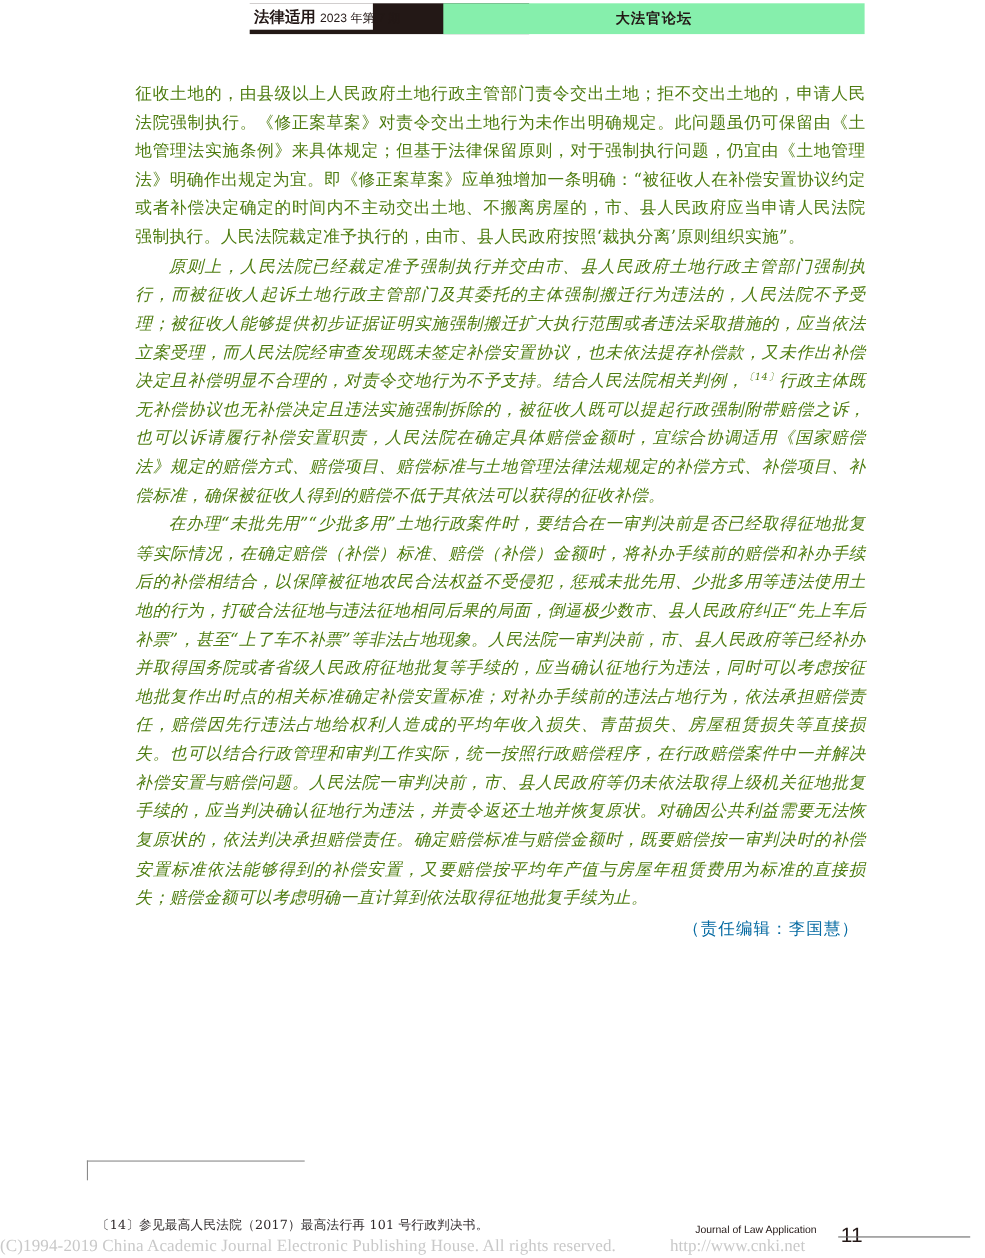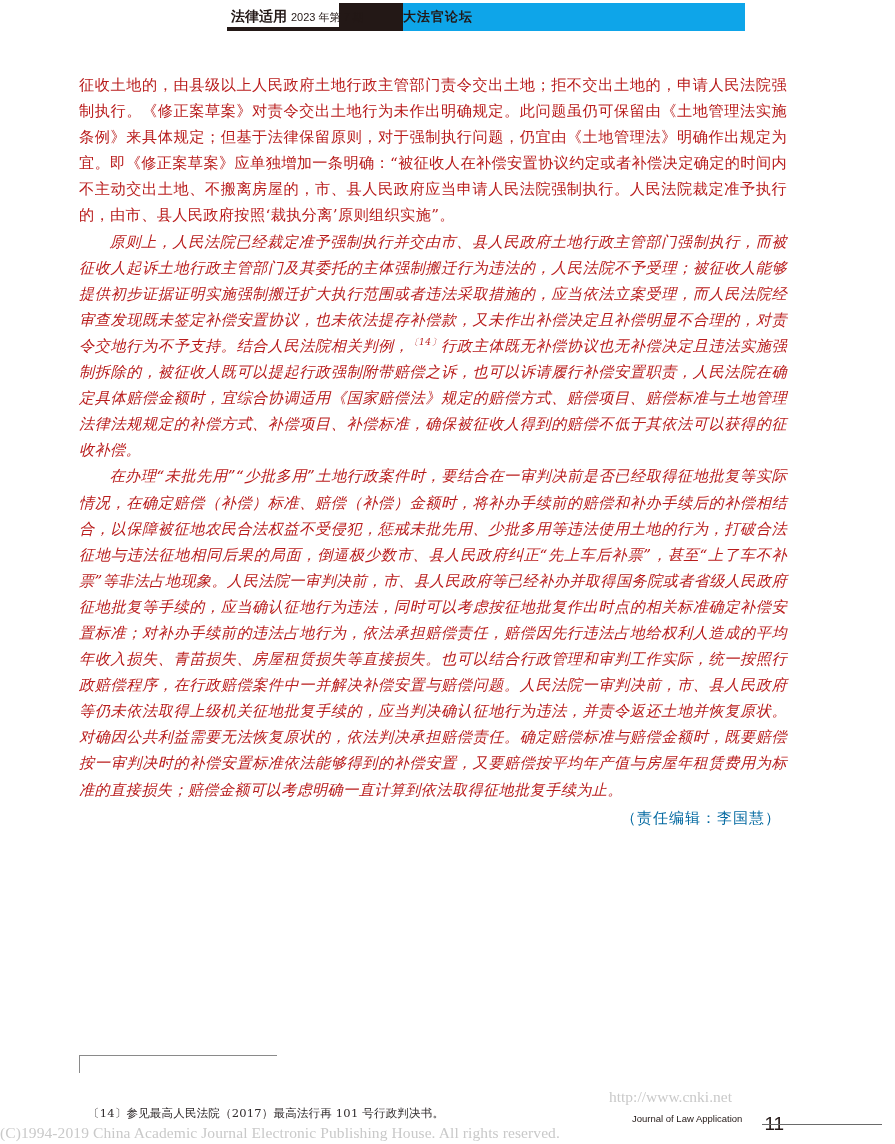--- a/index.html
+++ b/index.html
@@ -62,26 +62,26 @@
       top: 0;
       width: 220px;
       height: 24px;
       background: #ffffff;
       z-index: 1;
     }
     .header-right {
       position: absolute;
       left: 324px;
       top: 0;
-      width: 342px;
+      width: 383px;
       height: 28px;
-      background: #0ea5e9;
+      background: #86efac;
       display: flex;
       align-items: center;
-      justify-content: flex-start;
+      justify-content: center;
     }
     .section-name {
       font-family: "DejaVu Sans", "Liberation Sans", sans-serif;
       font-weight: bold;
       font-size: 13px;
       color: #231816;
       letter-spacing: 1px;
     }
 
     
@@ -89,22 +89,23 @@
       position: absolute;
       left: 79px;
       top: 72px;
       width: 708px;
     }
     .para {
       font-size: 15.2px;
       line-height: 26.1px;
       text-align: justify;
       text-align-last: left;
-      color: #b91c1c;
+      color: #4d7c0f;
       letter-spacing: 0.35px;
+      margin-left: 44px;
     }
     .para.indent { text-indent: 2em; font-style: italic; }
     .sup {
       font-size: 9px;
       vertical-align: 6px;
       line-height: 0;
     }
     .editor-line {
       text-align: right;
       font-size: 15px;
@@ -180,21 +181,21 @@
       top: 1124px;
       font-family: "Liberation Serif", "DejaVu Serif", serif;
       font-size: 15.5px;
       color: #c9c9c9;
       white-space: nowrap;
       letter-spacing: 0.1px;
     }
     .copyright-url {
       position: absolute;
       left: 609px;
-      top: 1088px;
+      top: 1124px;
       font-family: "Liberation Serif", "DejaVu Serif", serif;
       font-size: 15.5px;
       color: #c9c9c9;
       white-space: nowrap;
     }
   </style>
 </head>
 <body>
 
 <div class="header">

